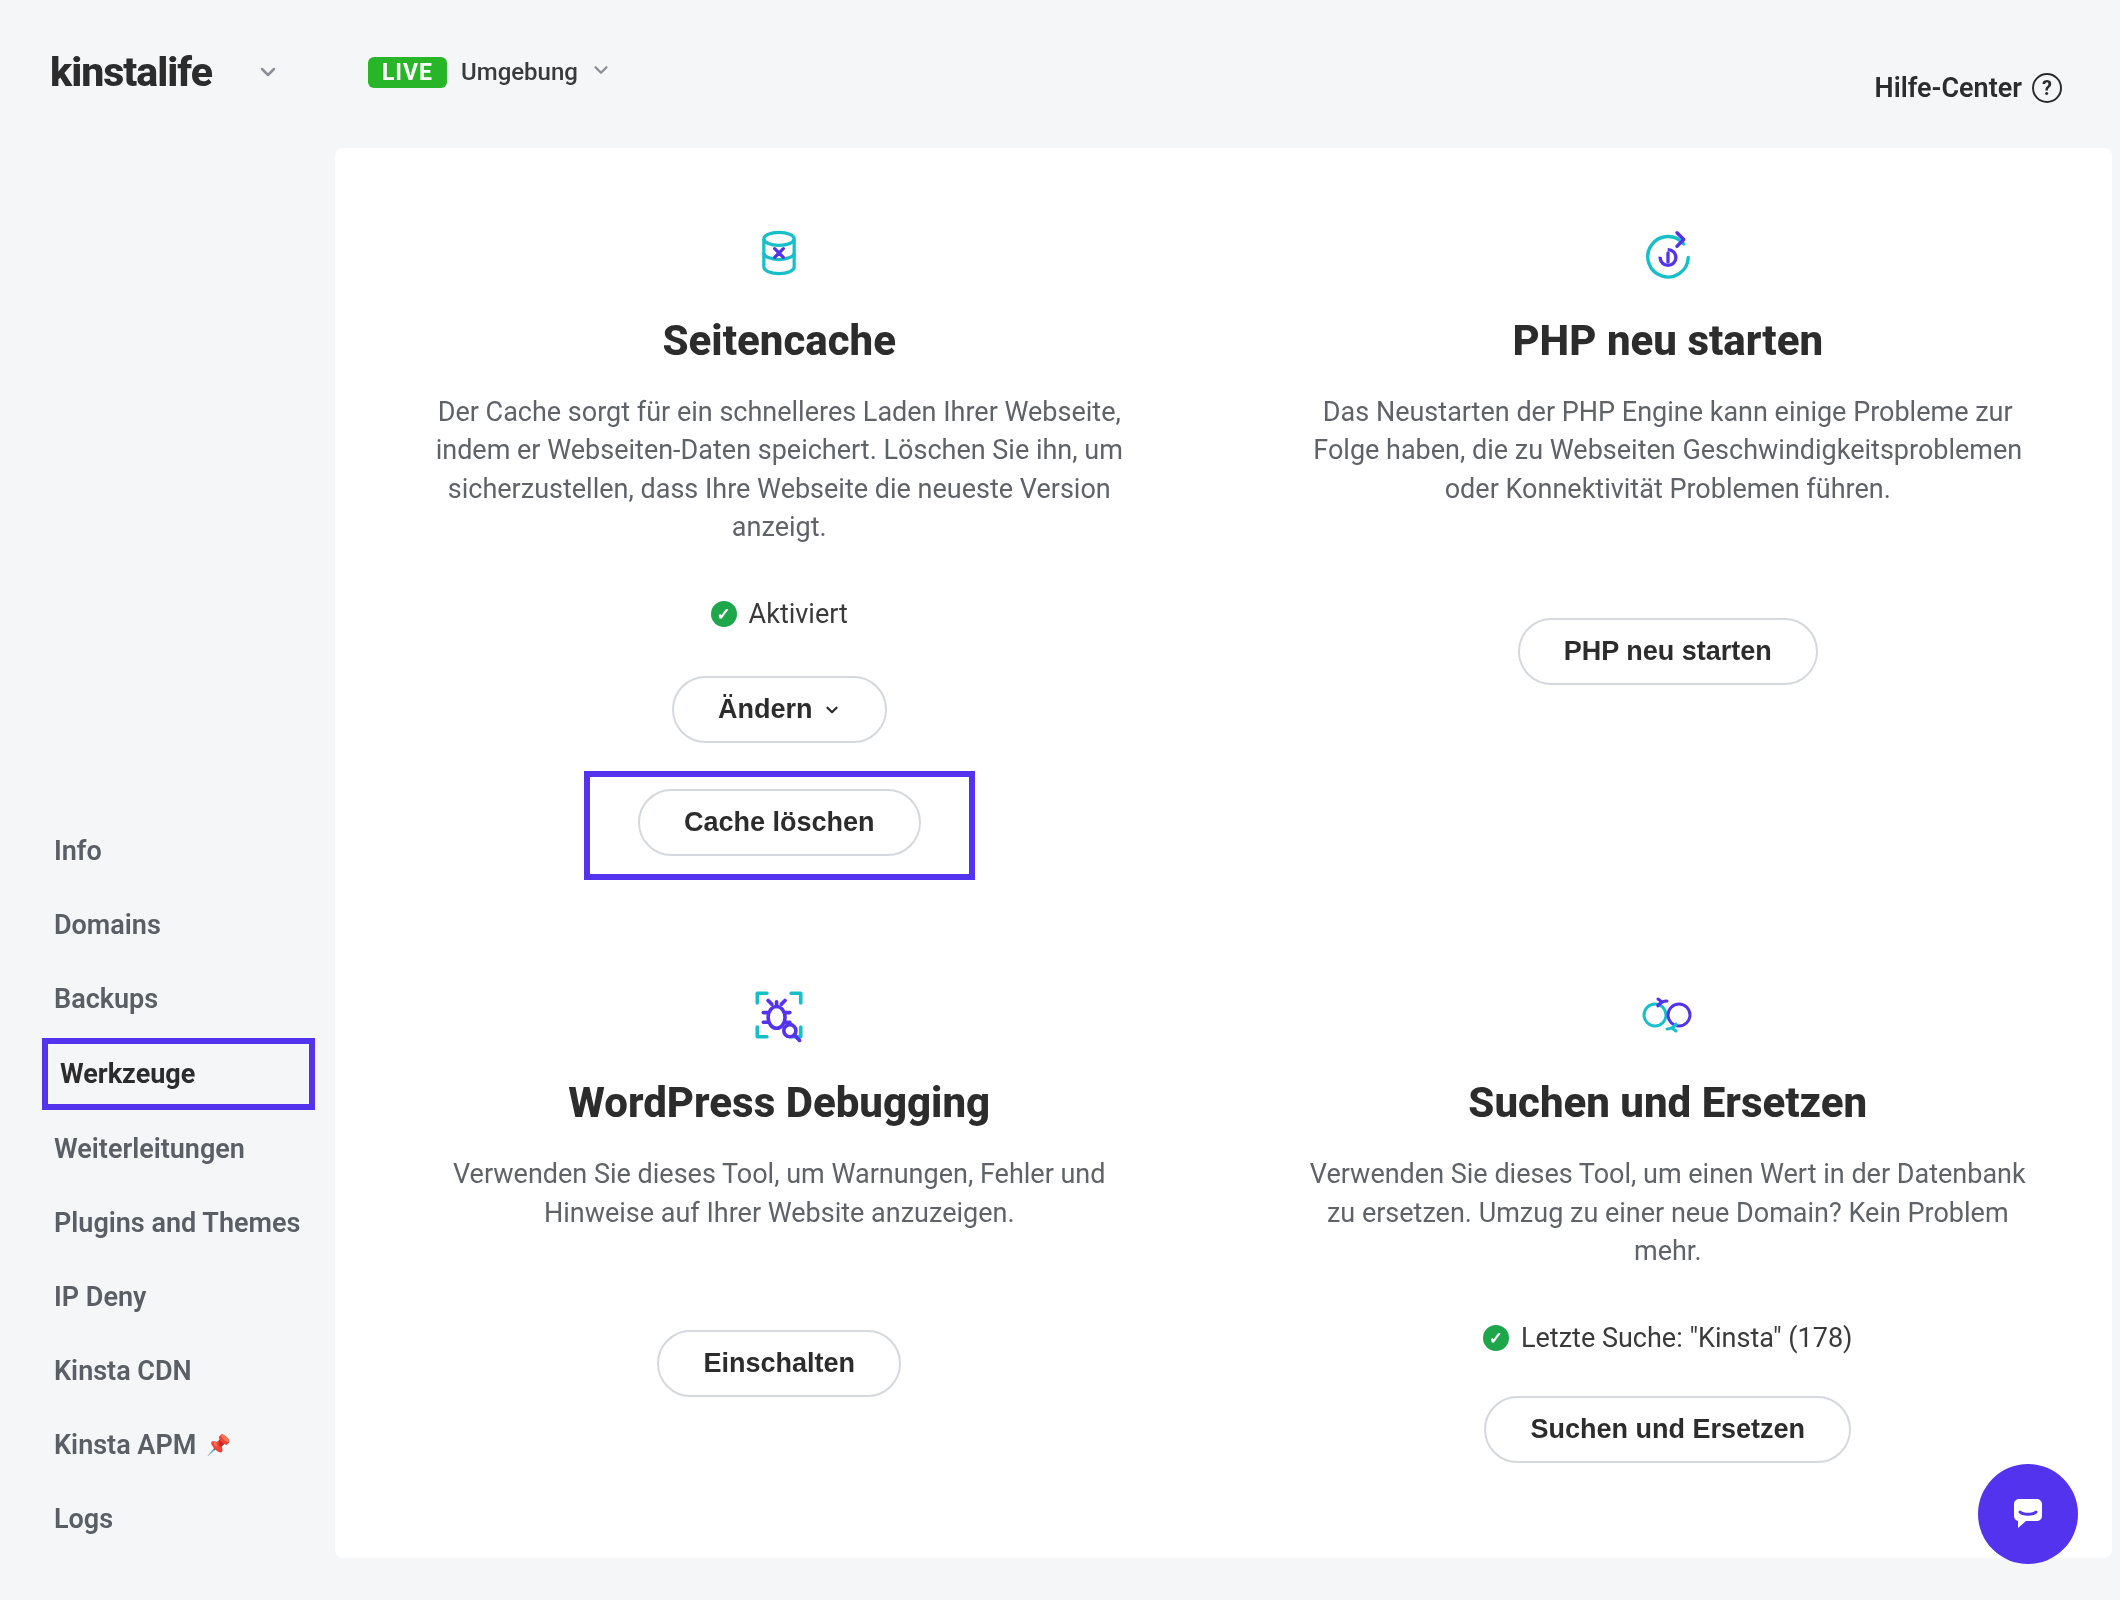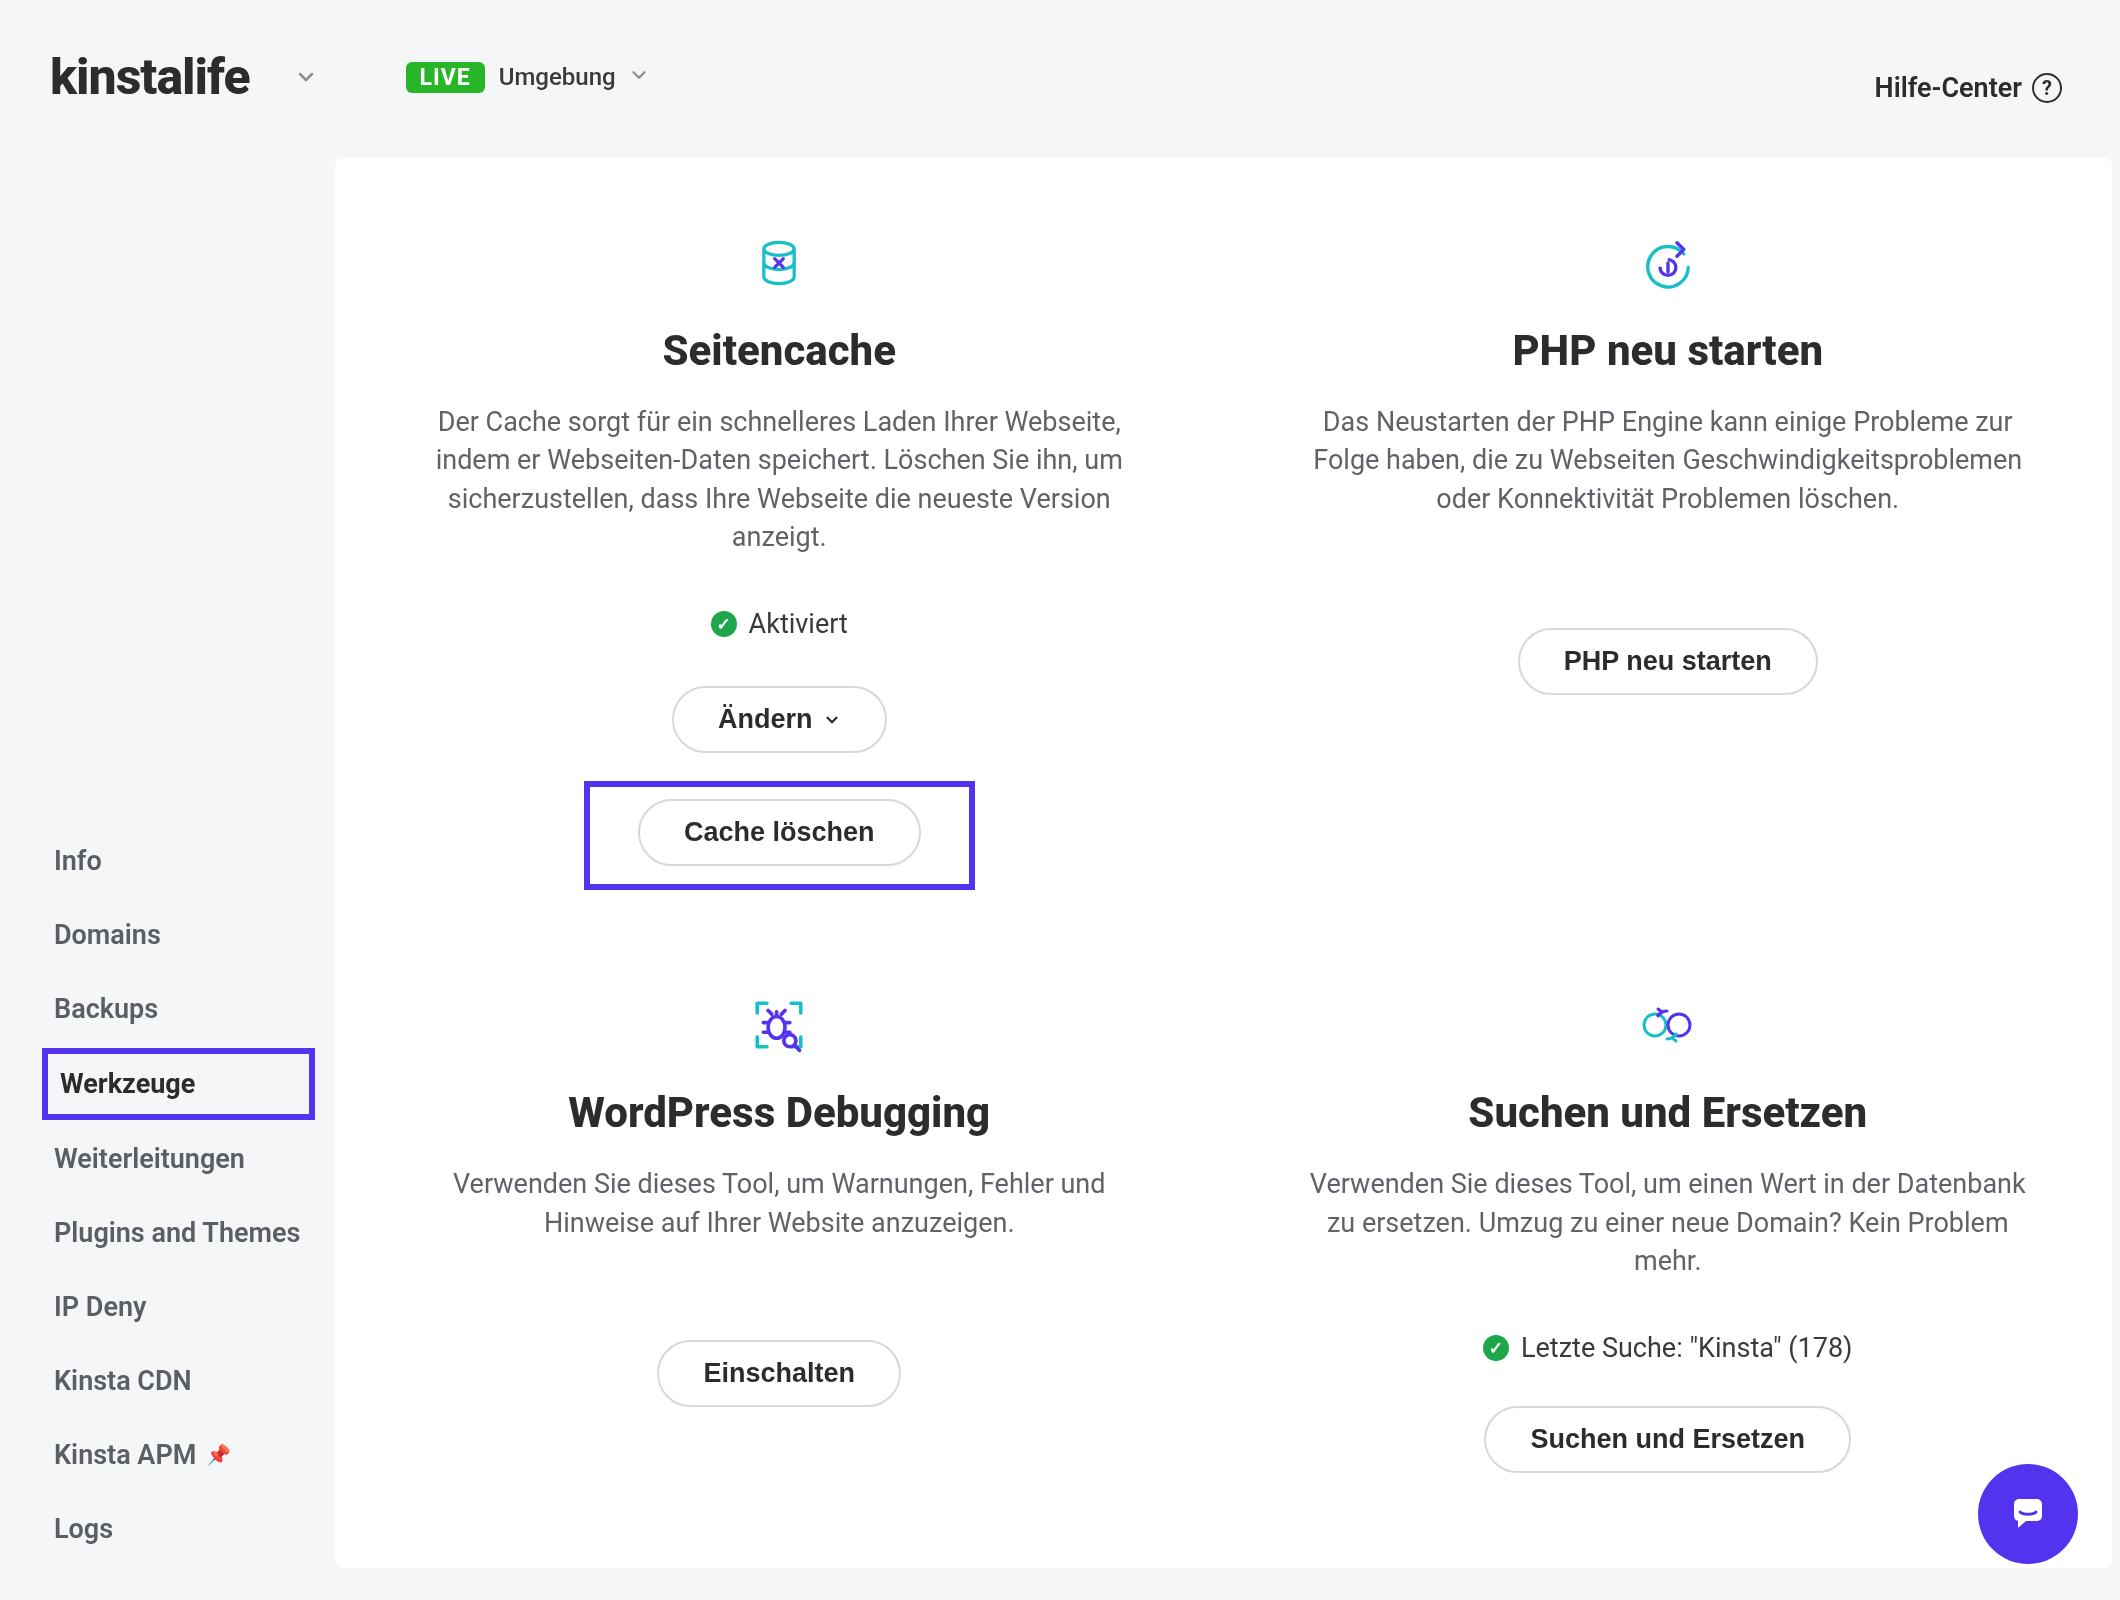--- a/index.html
+++ b/index.html
@@ -11,21 +11,21 @@
     height: 1600px;
     overflow: hidden;
   }
   .header {
     display: flex;
     align-items: center;
     padding: 48px 50px 48px 50px;
     position: relative;
   }
   .site-name {
-    font-size: 50px;
+    font-size: 41px;
     font-weight: 800;
     letter-spacing: -1px;
     color: #2c2c2c;
     padding-right:18px;
   }
   .site-drop {
     width: 40px; height: 40px;
     display:flex;align-items:center;justify-content:center;
     border-radius:4px;
     margin-left:18px;
@@ -248,21 +248,21 @@
         <div class="icon-box">
           <svg width="54" height="54" viewBox="0 0 48 48" fill="none">
             <path d="M38 16a18 18 0 1 0 4 12" stroke="#17bfc9" stroke-width="3" stroke-linecap="round"></path>
             <path d="M34 8l6 6-6 6" stroke="#5333ed" stroke-width="3" stroke-linecap="round" stroke-linejoin="round" transform="translate(-2,-2)"></path>
             <circle cx="24" cy="28" r="8" stroke="#5333ed" stroke-width="3" opacity="0.0"></circle>
             <path d="M24 18v8" stroke="#5333ed" stroke-width="3" stroke-linecap="round" transform="translate(0,6)"></path>
             <circle cx="24" cy="28" r="7" stroke="#5333ed" stroke-width="3" fill="none" stroke-dasharray="28 10" transform="rotate(-45 24 28)"></circle>
           </svg>
         </div>
         <h2>PHP neu starten</h2>
-        <p>Das Neustarten der PHP Engine kann einige Probleme zur Folge haben, die zu Webseiten Geschwindigkeitsproblemen oder Konnektivität Problemen löschen.</p>
+        <p>Das Neustarten der PHP Engine kann einige Probleme zur Folge haben, die zu Webseiten Geschwindigkeitsproblemen oder Konnektivität Problemen führen.</p>
         <div class="btn-stack single">
           <button class="btn">PHP neu starten</button>
         </div>
       </div>
     </div>
 
     <div class="row row2">
 
       <div class="card">
         <div class="icon-box">

